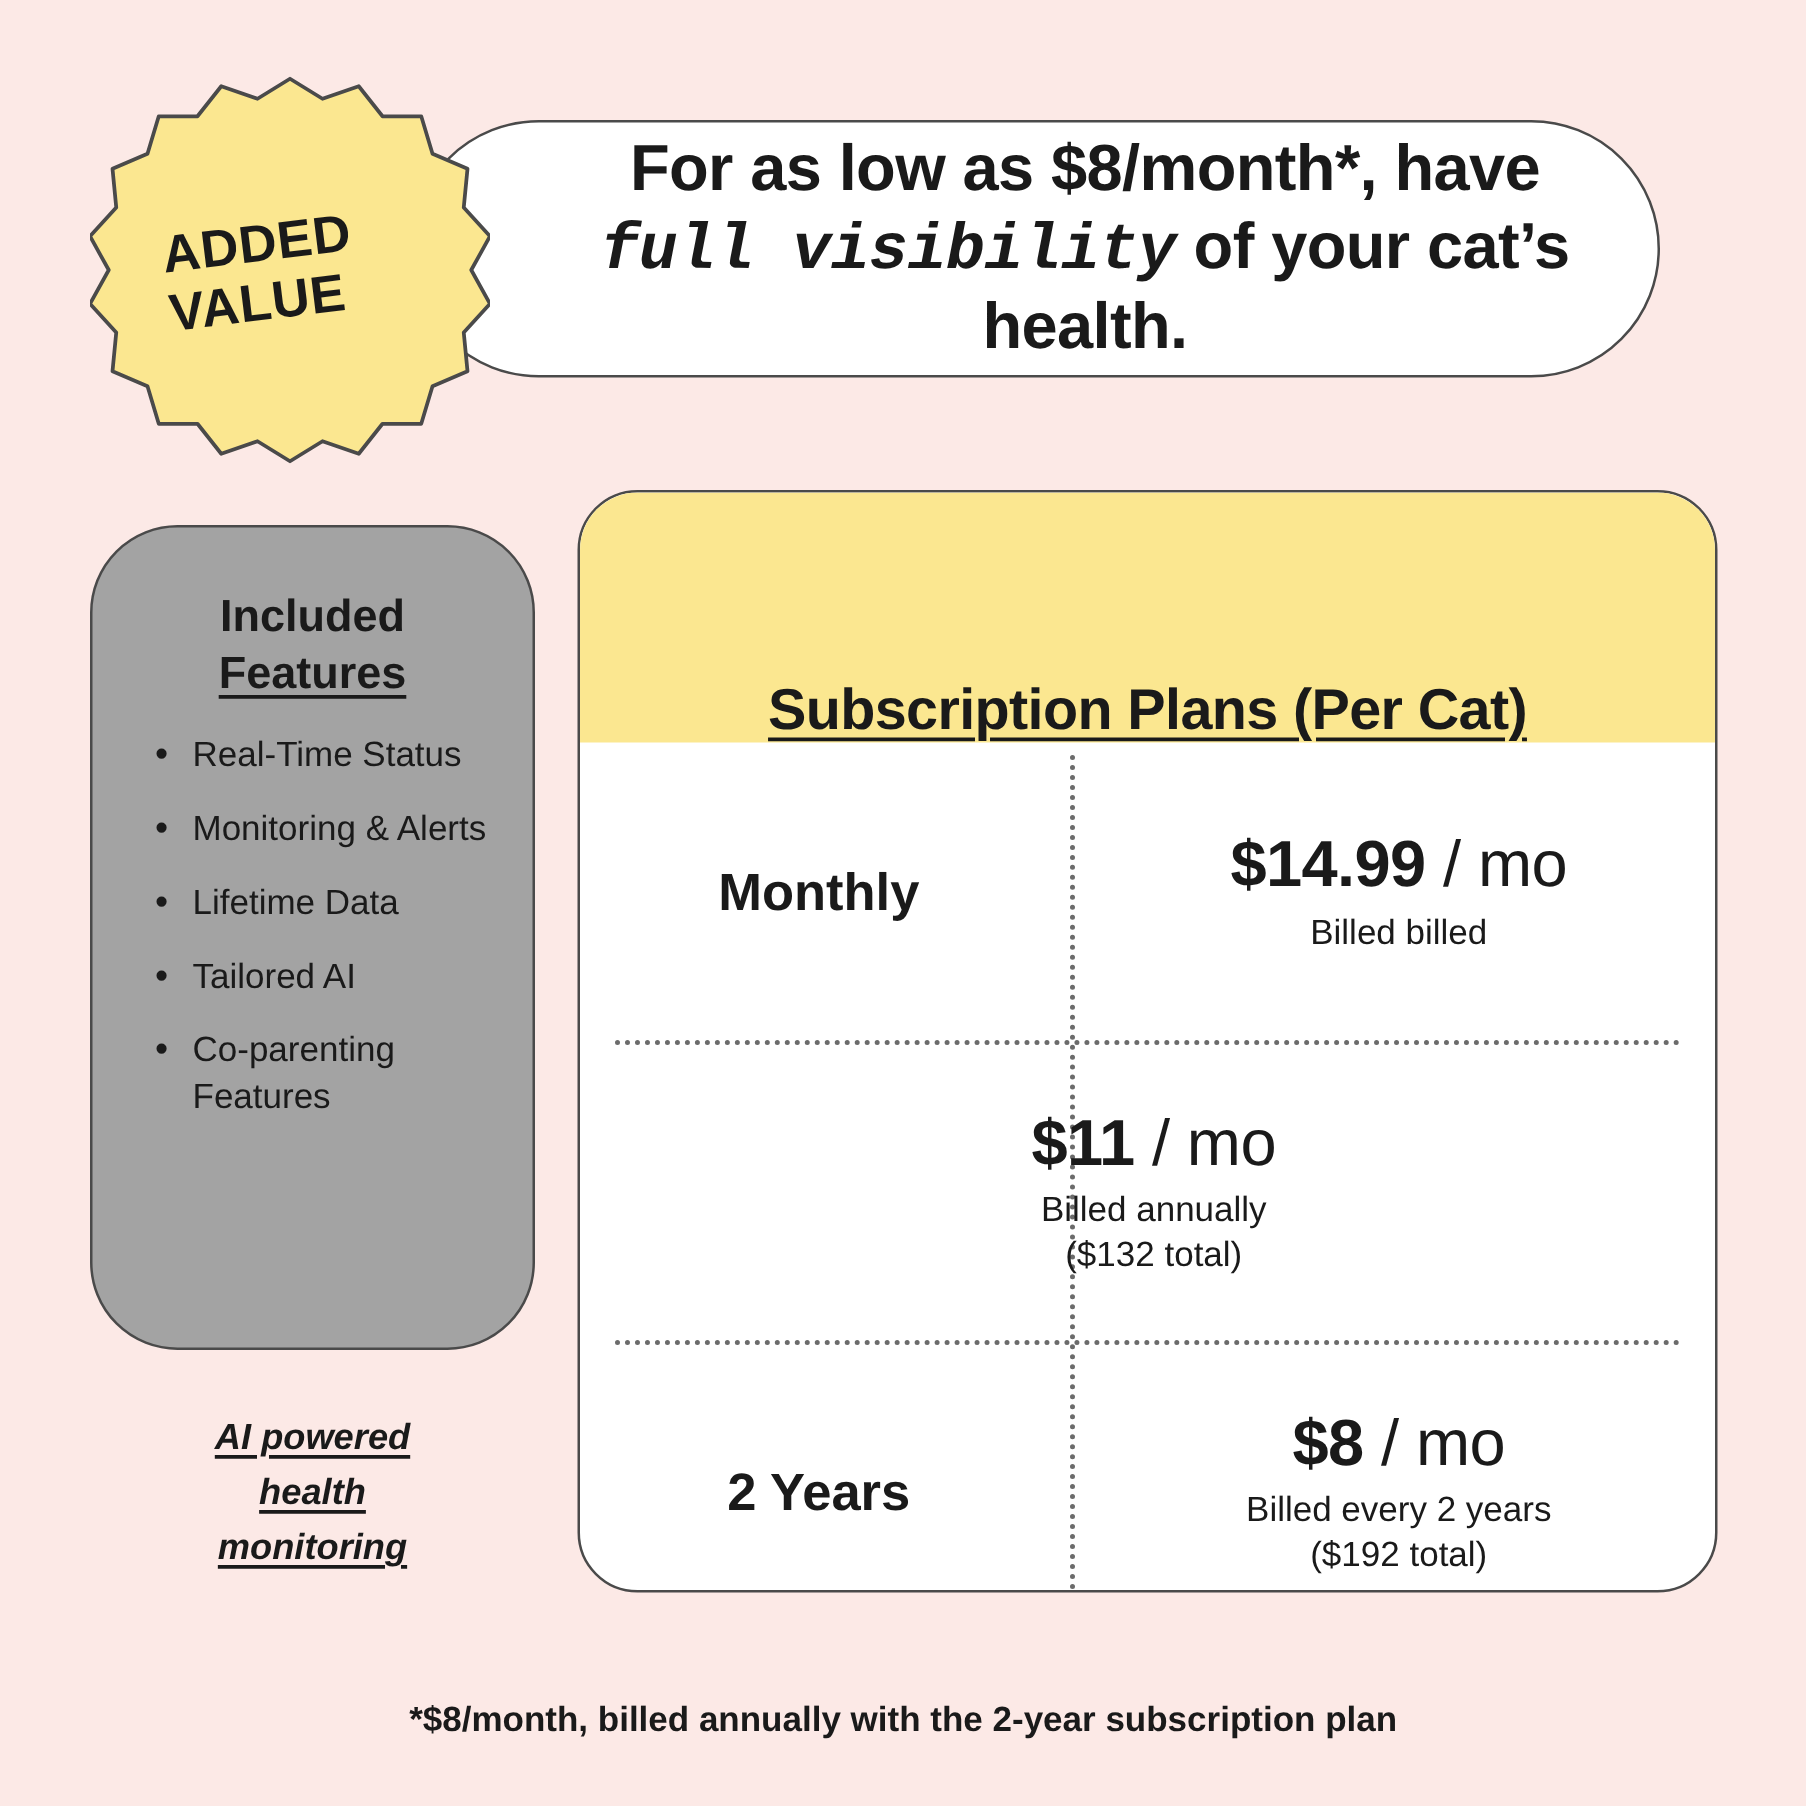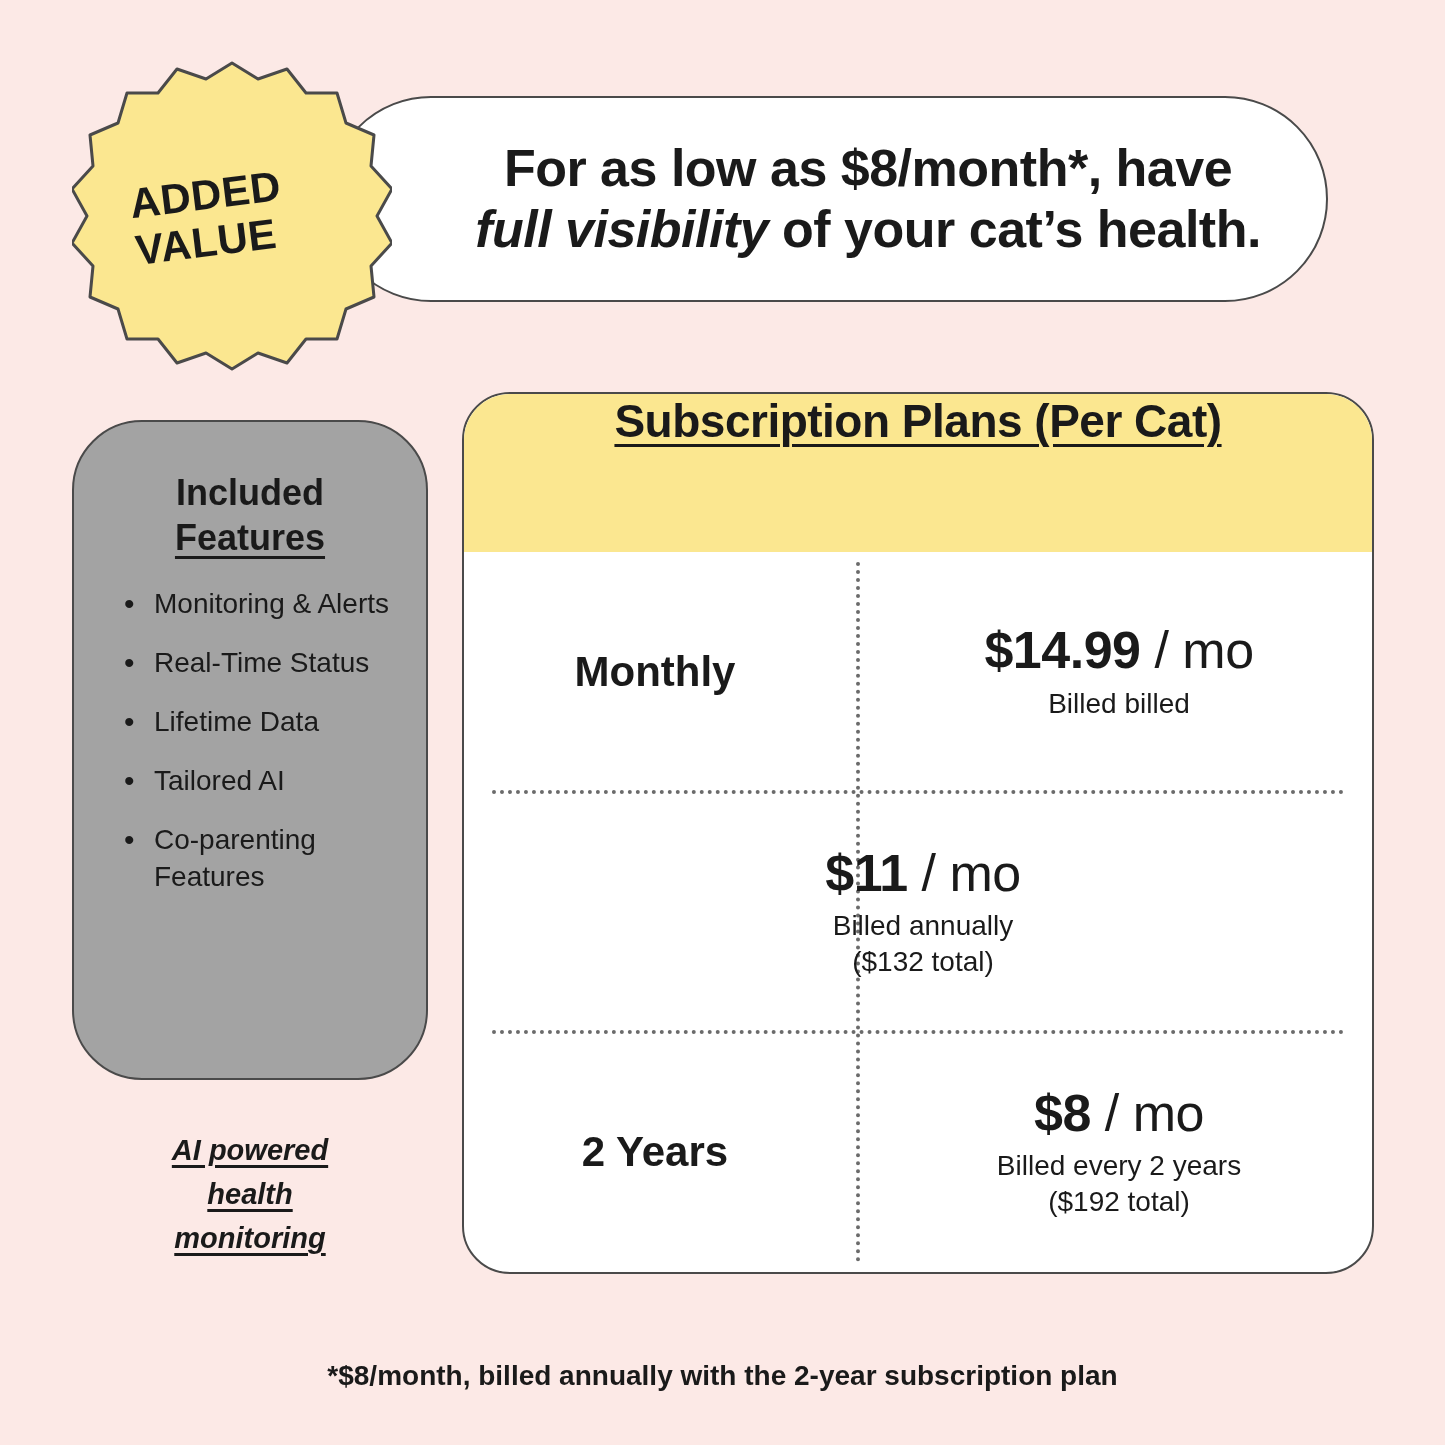--- a/index.html
+++ b/index.html
@@ -34,20 +34,21 @@
   .hero-text {
     text-align: center;
     font-size: 52px;
     font-weight: bold;
     line-height: 1.18;
     letter-spacing: -0.5px;
     padding: 0 60px 0 140px;
   }
   .hero-text .ital {
     font-style: italic;
+    font-family: Liberation Mono, monospace;
   }
 
   
   .badge {
     position: absolute;
     left: 72px;
     top: 55px;
     width: 320px;
     height: 320px;
   }
@@ -151,23 +152,23 @@
     width: 912px;
     height: 882px;
     background: #ffffff;
     border: 2px solid #4a4a4a;
     border-radius: 48px;
     box-sizing: border-box;
     overflow: hidden;
   }
   .plans-header {
     background: #fbe790;
-    height: 158px;
+    height: 200px;
     display: flex;
-    align-items: flex-start;
+    align-items: flex-end;
     justify-content: center;
   }
   .plans-header-text {
     font-size: 46px;
     font-weight: bold;
     letter-spacing: -0.5px;
     text-decoration: underline;
     text-underline-offset: 7px;
     text-decoration-thickness: 3px;
   }
@@ -268,22 +269,22 @@
     <span>VALUE</span>
   </div>
 </div>
 
 <div class="features">
   <div class="features-title">
     <span>Included</span><br>
     <span class="underline">Features</span>
   </div>
   <ul class="feature-list">
+    <li>Real-Time Status</li>
     <li>Monitoring &amp; Alerts</li>
-    <li>Real-Time Status</li>
     <li>Lifetime Data</li>
     <li>Tailored AI</li>
     <li>Co-parenting Features</li>
   </ul>
 </div>
 
 <div class="tagline">
   <span>AI powered</span><br>
   <span>health</span><br>
   <span>monitoring</span>

